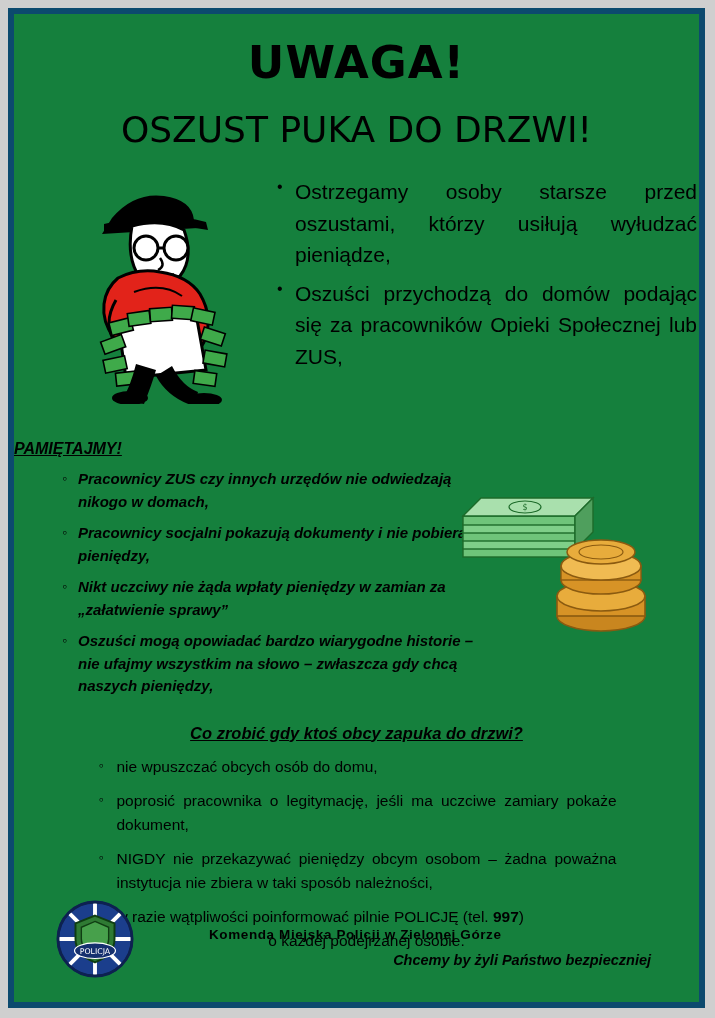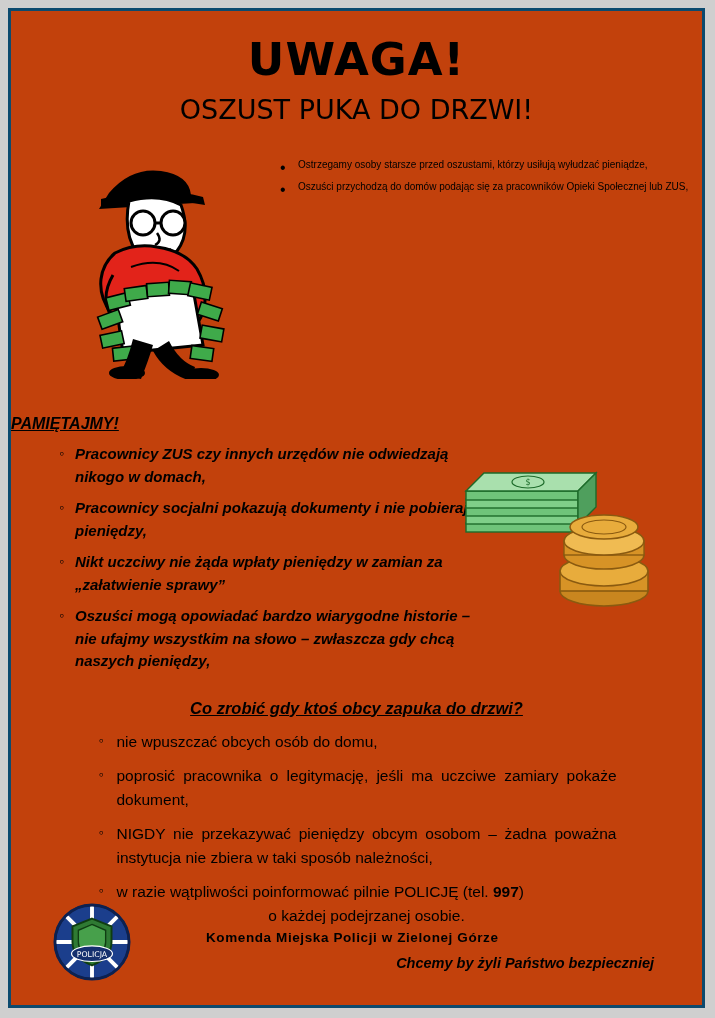--- a/index.html
+++ b/index.html
@@ -6,63 +6,63 @@
   body{
     width:715px;height:1018px;
     background:#cfcfcf;
     font-family:"Liberation Sans", sans-serif;
     overflow:hidden;
   }
   .poster{
     position:absolute;
     left:8px;top:8px;
     width:697px;height:1000px;
-    background:#c2410c;
-    border:3px solid #0c4a6e;
+    background:#15803d;
+    border:6px solid #0c4a6e;
     box-sizing:border-box;
     overflow:hidden;
   }
   
   .title{
     text-align:center;
     font-size:45px;
     font-weight:bold;
     letter-spacing:1px;
     margin:22px 0 0 0;
     color:#000;
     font-family:"DejaVu Sans", sans-serif;
   }
   .subtitle{
     text-align:center;
-    font-size:27px;
+    font-size:36px;
     font-weight:normal;
-    margin:8px 0 0 0;
+    margin:20px 0 0 0;
     color:#000;
     font-family:"DejaVu Sans", sans-serif;
   }
   
   .top-section{
     position:relative;
     margin-top:18px;
     height:250px;
   }
   .thief{
     position:absolute;
     left:40px;top:6px;
     width:215px;height:230px;
   }
   .top-list{
     position:absolute;
     left:255px;top:0;
     width:420px;
-    font-size:10px;
+    font-size:21px;
     line-height:1.5;
     color:#000;
     padding:0;
-    margin:14px;
+    margin:8px;
     list-style:none;
   }
   .top-list li{
     position:relative;
     padding-left:18px;
     margin-bottom:7px;
     text-align:justify;
     text-justify:inter-word;
   }
   .top-list li:before{

